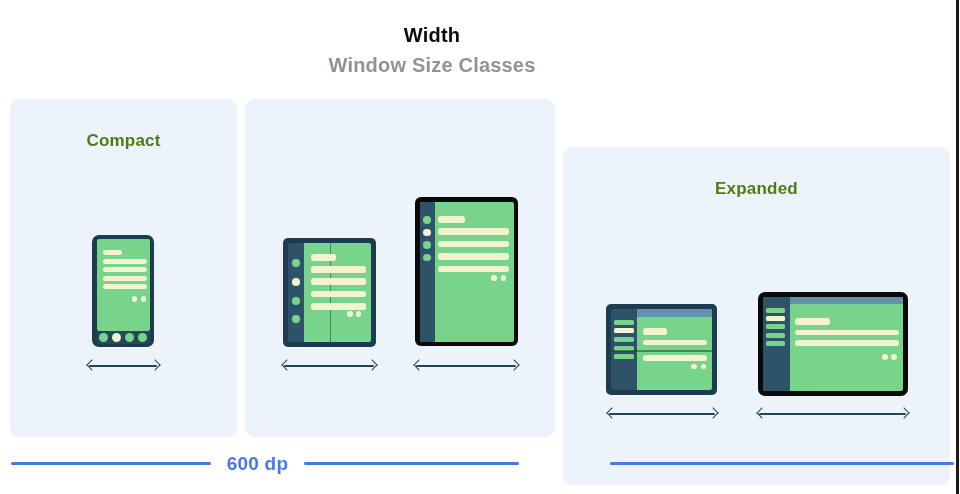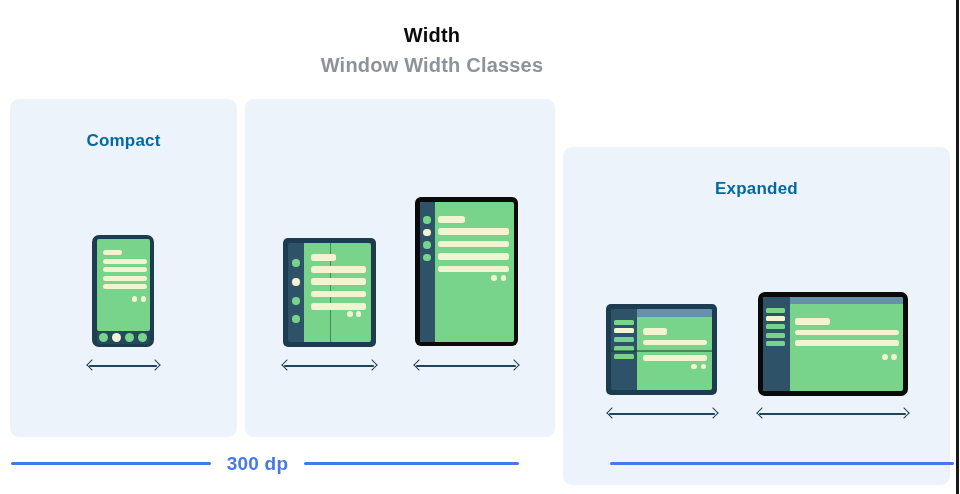--- a/index.html
+++ b/index.html
@@ -8,21 +8,21 @@
   
   .hdr{position:absolute;left:0;top:24px;width:864px;text-align:center;}
   .title{font-size:20px;font-weight:700;color:#0c0c0e;letter-spacing:.2px;}
   .subtitle{margin-top:7px;font-size:20px;font-weight:700;color:#8d939b;letter-spacing:.2px;}
   
   .panel{position:absolute;top:99px;height:338px;background:#edf3fb;border-radius:9px;}
   .panel.compact{left:10px;width:227px;}
   .panel.medium{left:245px;width:310px;}
   .panel.expanded{left:563px;width:387px;margin-top:48px;}
   .panel h2{position:absolute;left:0;top:32px;width:100%;margin:0;text-align:center;
-            font-size:17px;font-weight:700;color:#0369a1;letter-spacing:.2px;}
+            font-size:17px;font-weight:700;color:#4d7c0f;letter-spacing:.2px;}
   
   .line{position:absolute;background:#f2f3d1;border-radius:2.5px;}
   .cdot{position:absolute;border-radius:50%;background:#f2f3d1;}
   .raildot{position:absolute;border-radius:50%;}
   .bar{position:absolute;border-radius:1.5px;}
   .g{background:#78d48b;} .c{background:#f2f3d1;}
   
   .phone{position:absolute;left:82px;top:136px;width:62px;height:112px;background:#1e3c50;border-radius:7px;}
   .phone .screen{position:absolute;left:4.5px;top:4px;width:53px;height:92px;background:#78d48b;border-radius:2px;}
   .phone .navbar{position:absolute;left:4.5px;top:96px;width:53px;height:13px;background:#26485d;border-radius:0 0 3px 3px;
@@ -65,21 +65,21 @@
   
   .edge{position:absolute;left:956px;top:0;width:2.5px;height:494px;background:#191919;}
 </style>
 </head>
 <body>
 
 <div class="canvas">
 
   <div class="hdr">
     <div class="title">Width</div>
-    <div class="subtitle">Window Width Classes</div>
+    <div class="subtitle">Window Size Classes</div>
   </div>
 
   <section class="panel compact">
     <h2>Compact</h2>
 
     <div class="phone">
       <div class="screen">
         <div class="line" style="left:6.5px;top:11px;width:19px;height:5px;"></div>
         <div class="line" style="left:6.5px;top:19.5px;width:44px;height:5px;"></div>
         <div class="line" style="left:6.5px;top:28px;width:44px;height:5px;"></div>
@@ -190,18 +190,18 @@
 
     <div class="arrow" style="left:43px;top:261px;width:112px;">
       <div class="shaft"></div>
     </div>
     <div class="arrow" style="left:193px;top:261px;width:153px;">
       <div class="shaft"></div>
     </div>
   </section>
 
   <div class="ruler-seg seg1"></div>
-  <div class="bp bp600">300 dp</div>
+  <div class="bp bp600">600 dp</div>
   <div class="ruler-seg seg2"></div>
   <div class="ruler-seg seg3"></div>
 
   <div class="edge"></div>
 </div>
 
 </body></html>

